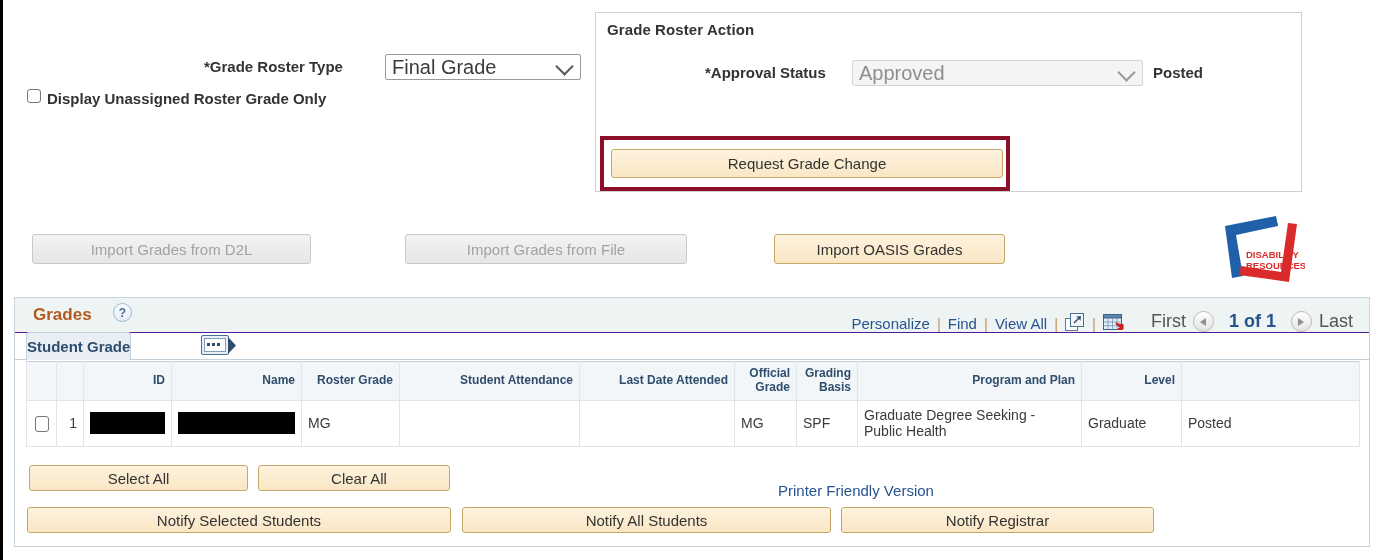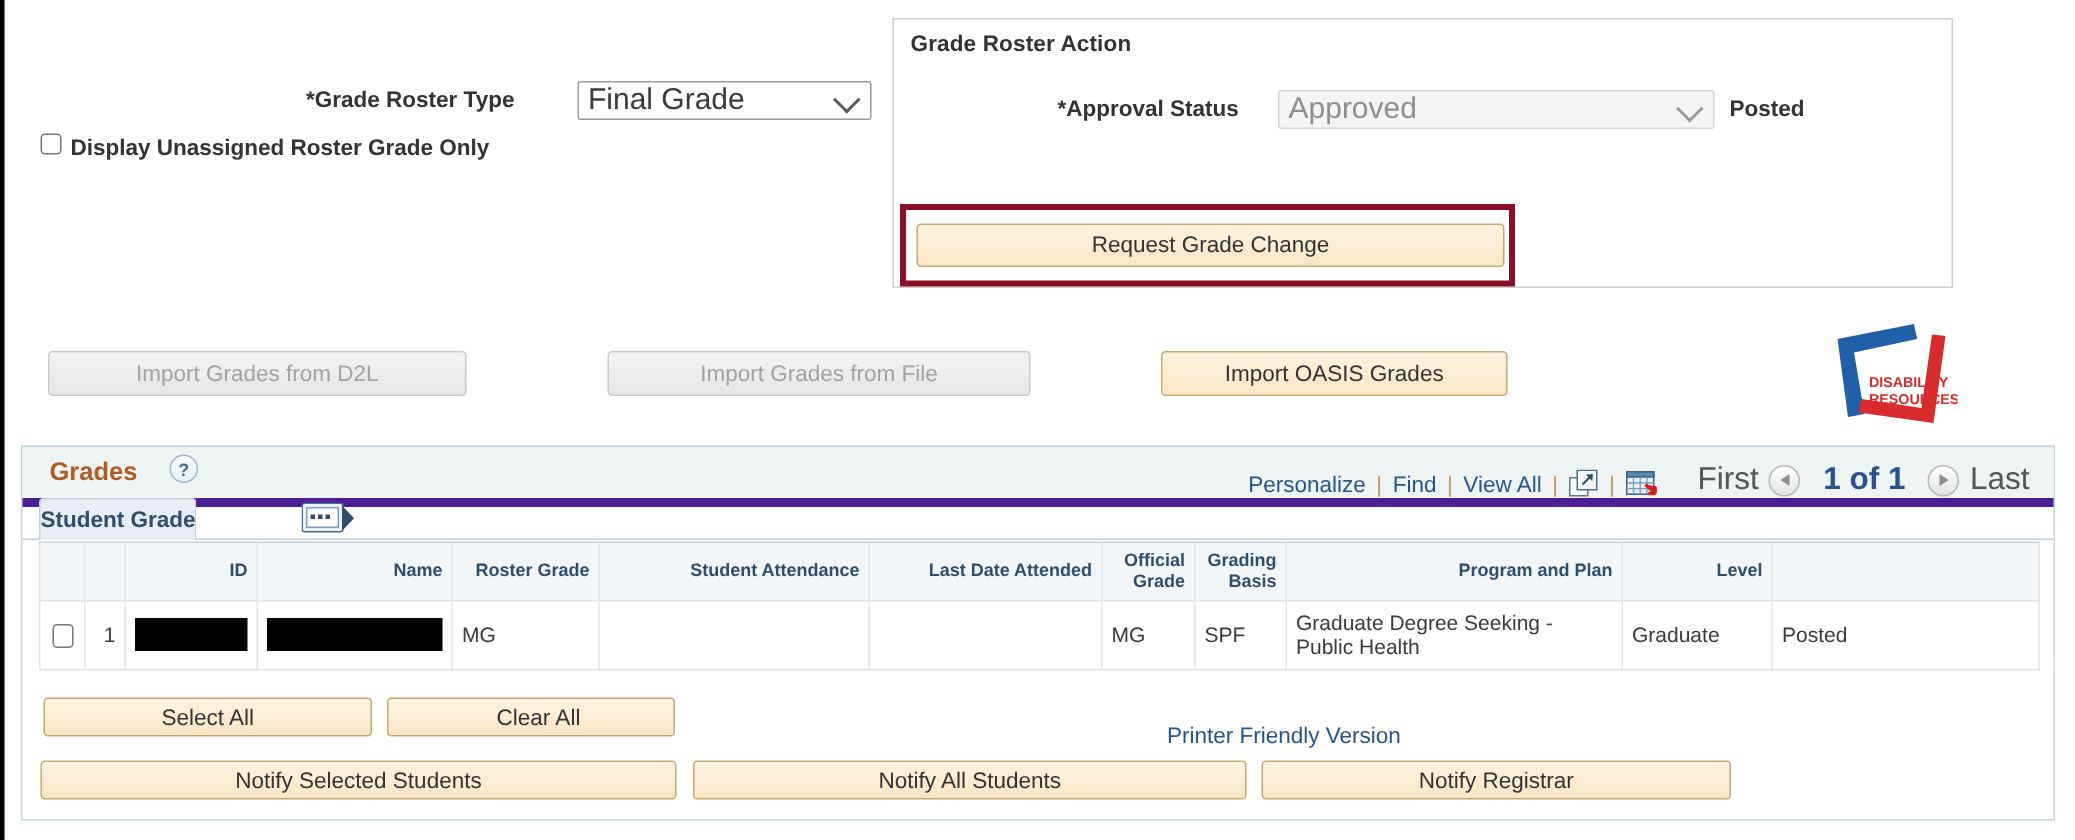--- a/index.html
+++ b/index.html
@@ -150,21 +150,21 @@
     width: 1356px;
     height: 250px;
     border: 1px solid #c6d3dd;
     background: #fff;
     box-sizing: border-box;
   }
   #grades-header {
     position: relative;
     height: 34px;
     background: #eef3f3;
-    border-bottom: 6px solid #4c1d95;
+    border-bottom: 1px solid #4c1d95;
     padding-left: 32px;
   }
   #grades-title {
     position: absolute;
     left: 18px; top: 7px;
     font-size: 17px;
     font-weight: bold;
     color: #b35b1f;
   }
   .help-icon {
@@ -192,21 +192,21 @@
   .hdr-links a {
     color: #27548f;
     text-decoration: none;
     margin: 0 5px;
     cursor: pointer;
   }
   .hdr-links .sep { color: #c19a5b; margin: 0 2px; }
   .nav-block {
     display: flex; align-items: center;
     margin-left: 22px; margin-right: 16px;
-    font-size: 21px; color: #555;
+    font-size: 18px; color: #555;
   }
   .nav-block .count { font-weight: bold; color: #27548f; margin: 0 8px; }
   .nav-arrow {
     width: 19px; height: 19px;
     border-radius: 50%;
     border: 1px solid #b9b9b9;
     background: linear-gradient(to bottom,#ffffff,#e3e3e3);
     display: inline-flex;
     align-items: center; justify-content: center;
     margin: 0 7px;

